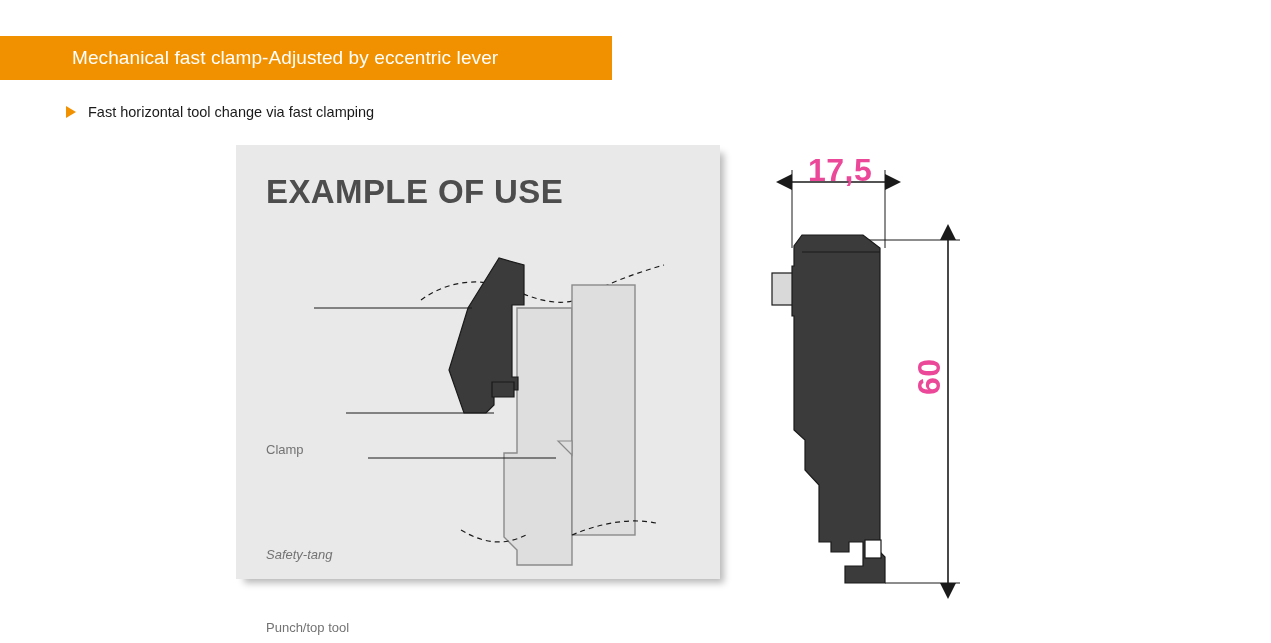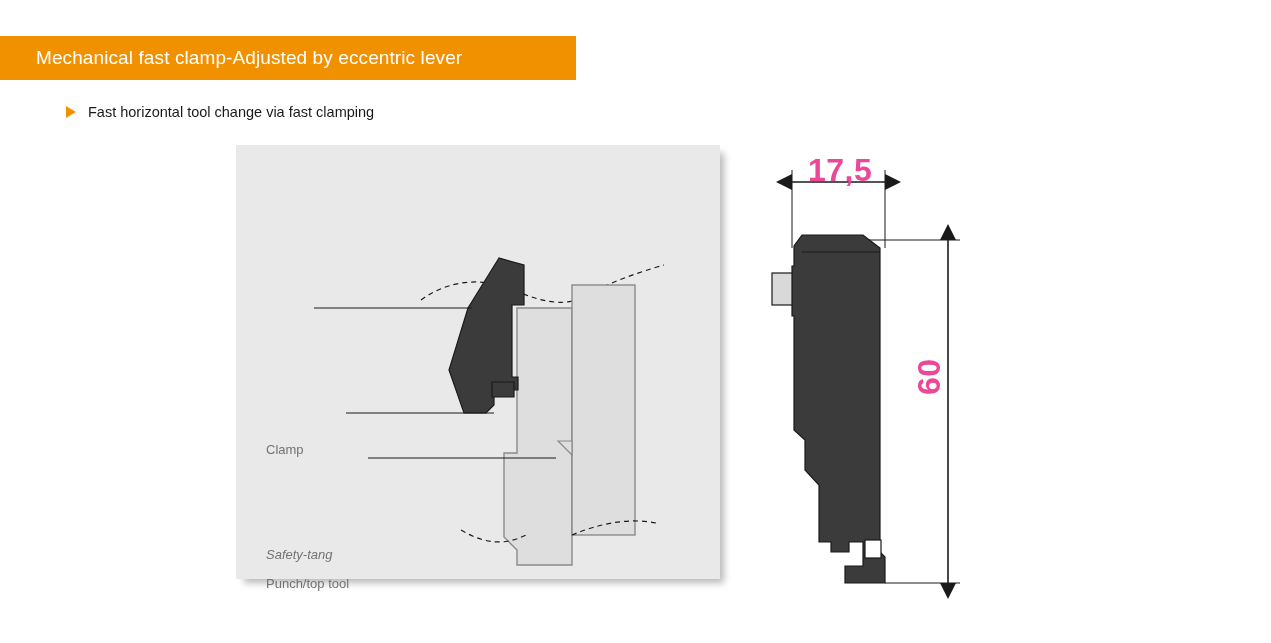--- a/index.html
+++ b/index.html
@@ -18,20 +18,21 @@
   
   #title-banner {
     position: absolute;
     left: 0;
     top: 36px;
     width: 576px;
     height: 44px;
     background: #f29100;
     display: flex;
     align-items: center;
+    padding-left: 36px;
   }
   #title-banner .title-text {
     color: #ffffff;
     font-size: 19px;
     font-weight: 400;
     letter-spacing: 0.1px;
     padding-left: 36px;
     white-space: nowrap;
   }
 
@@ -77,21 +78,21 @@
     letter-spacing: 0.4px;
   }
   .callout-label {
     position: absolute;
     font-size: 13px;
     color: #737373;
     white-space: nowrap;
   }
   #label-clamp      { left: 30px;  top: 297px; }
   #label-safety     { left: 30px;  top: 402px; font-style: italic; }
-  #label-punch      { left: 30px;  top: 431px; }
+  #label-punch      { left: 30px;  top: 475px; }
 
   
   #tech-drawing {
     position: absolute;
     left: 745px;
     top: 140px;
     width: 470px;
     height: 470px;
   }
   .dim-text {
@@ -119,20 +120,21 @@
   <span class="title-text">Mechanical fast clamp-Adjusted by eccentric lever</span>
 </div>
 
 <div id="bullet-row">
   <span class="bullet-icon"></span>
   <span class="bullet-text">Fast horizontal tool change via fast clamping</span>
 </div>
 
 <div id="example-panel">
 
+  <div class="panel-heading">EXAMPLE OF USE</div>
 
   <svg width="484" height="434" viewBox="0 0 484 434" style="position:absolute;left:0;top:0;">
 
     <path d="M185 155 C215 133 250 133 278 145 C305 157 330 163 352 150" fill="none" stroke="#1a1a1a" stroke-width="1.2" stroke-dasharray="5,4"></path>
     <path d="M352 150 C372 138 400 128 428 120" fill="none" stroke="#1a1a1a" stroke-width="1.2" stroke-dasharray="5,4"></path>
 
     <path d="M281 163 L281 308 L268 308 L268 324 L268 392 L281 405 L281 420
              L281 420 L336 420 L336 400 L336 310 L336 163 Z" fill="#dedede" stroke="#8a8a8a" stroke-width="1.4"></path>
 
     <rect x="336" y="140" width="63" height="250" fill="#dedede" stroke="#8a8a8a" stroke-width="1.4"></rect>

